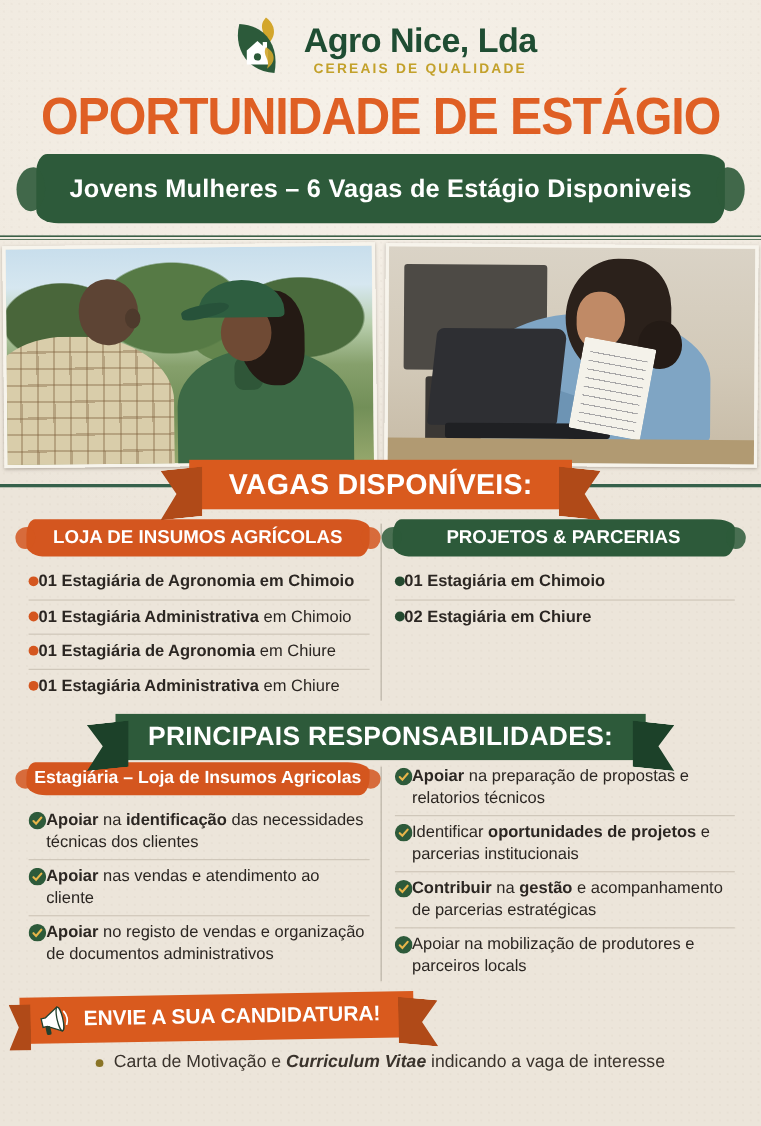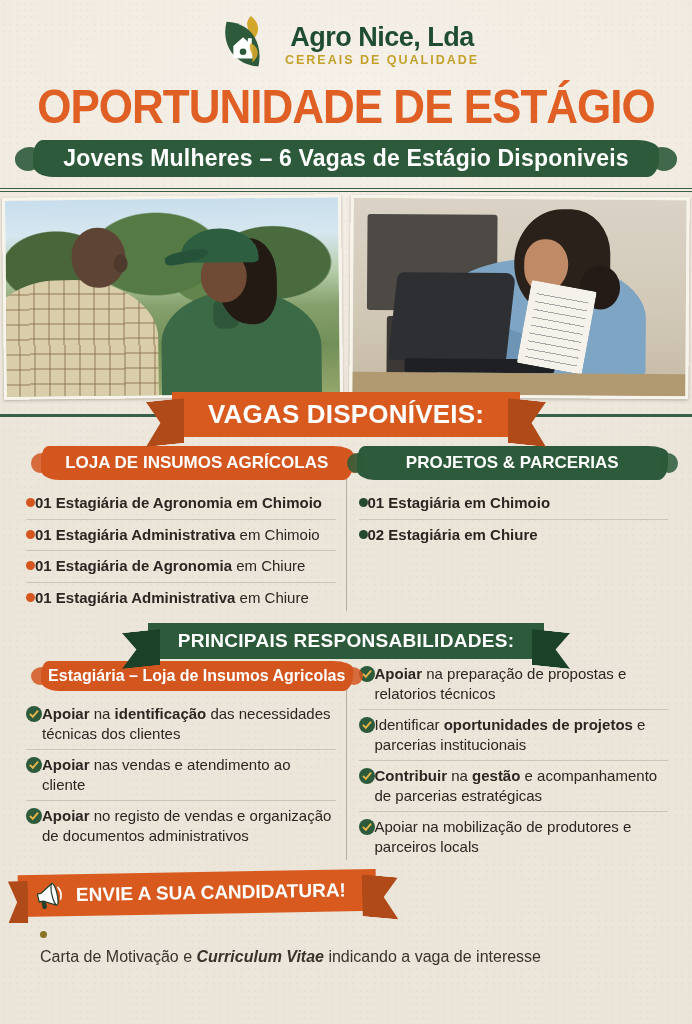--- a/index.html
+++ b/index.html
@@ -15,34 +15,34 @@
       radial-gradient(600px 400px at 50% 10%, #f6f1e9 0%, #f1ebe1 60%, #ece5da 100%);
     background-size:7px 7px, 100% 100%;
   }
   .seg-b{font-weight:700;}
   .seg-i{font-style:italic;}
 
   
   .brand-row{display:flex;justify-content:center;align-items:center;gap:10px;padding-top:12px;height:66px;}
   .logo-svg{width:62px;height:62px;flex:0 0 auto;}
   .brand-text{display:flex;flex-direction:column;align-items:center;}
-  .brand-name{font-size:27px;font-weight:700;color:#1f4d33;letter-spacing:-.5px;line-height:1.05;}
+  .brand-name{font-size:31px;font-weight:700;color:#1f4d33;letter-spacing:-.5px;line-height:1.05;}
   .brand-tagline{font-size:12.5px;font-weight:700;color:#c3a12b;letter-spacing:2px;margin-top:2px;}
 
   .title{
     margin:6px 0 4px;text-align:center;
     font-size:44px;font-weight:800;color:#df5f24;
     letter-spacing:-1px;line-height:1.05;
     transform:scaleY(1.08);
   }
 
   .subtitle-banner{
     position:relative;width:max-content;margin:10px auto 0;
     background:#2d5a3a;color:#fff;
-    padding:5px 30px;
+    padding:18px 30px;
     border-radius:10px 22px 12px 20px / 16px 10px 18px 12px;
   }
   .subtitle-banner::before,.subtitle-banner::after{
     content:'';position:absolute;top:18%;height:64%;width:26px;background:#2d5a3a;opacity:.9;
   }
   .subtitle-banner::before{left:-18px;border-radius:60% 40% 50% 50%/50%;}
   .subtitle-banner::after{right:-18px;border-radius:40% 60% 50% 50%/50%;}
   .subtitle-text{font-size:23px;font-weight:700;letter-spacing:.2px;}
 
   .rule-double{
@@ -103,36 +103,36 @@
   .full-rule{position:absolute;left:0;right:0;top:22px;height:2.5px;background:#35604a;z-index:0;}
   .ribbon{
     position:relative;width:max-content;margin:0 auto;z-index:2;
     color:#fff;font-weight:700;text-align:center;
   }
   .ribbon-orange{background:#d95a1e;padding:7px 36px;font-size:26px;letter-spacing:.2px;text-align:right;}
   .ribbon .flap{position:absolute;top:8px;width:38px;height:100%;z-index:-1;}
   .flap-l{left:-26px;clip-path:polygon(0 0,100% 0,100% 100%,0 100%,38% 50%);transform:skewY(-6deg);}
   .flap-r{right:-26px;clip-path:polygon(0 0,100% 0,62% 50%,100% 100%,0 100%);transform:skewY(6deg);}
   .ribbon-orange .flap{background:#b04a18;}
-  .ribbon-green{background:#2d5a3a;padding:7px 30px;font-size:19px;letter-spacing:.3px;}
+  .ribbon-green{background:#2d5a3a;padding:7px 30px;font-size:24px;letter-spacing:.3px;}
   .ribbon-green .flap{background:#1c4129;}
 
   
   .cols{display:flex;padding:6px 14px 0;gap:0;}
   .col{flex:1;padding:0 10px;}
   .vdiv{width:1px;background:#b6aea1;margin:6px 0 2px;}
   .brush{
     position:relative;width:calc(100% - 8px);margin:2px auto 8px;
     color:#fff;font-weight:700;text-align:center;padding:7px 4px;
     border-radius:8px 20px 10px 18px / 14px 8px 16px 10px;
   }
   .brush::before,.brush::after{content:'';position:absolute;top:20%;height:60%;width:18px;background:inherit;opacity:.85;}
   .brush::before{left:-10px;border-radius:60% 40% 50% 50%/50%;}
   .brush::after{right:-10px;border-radius:40% 60% 50% 50%/50%;}
-  .brush-orange{background:#d4561f;font-size:17px;margin-left:17px;}
+  .brush-orange{background:#d4561f;font-size:17px;}
   .brush-green{background:#2d5a3a;font-size:17px;}
   .brush-sm{font-size:16px;padding:6px 4px;}
 
   ul.flyer-list{list-style:none;margin:0;padding:0 0 0 2px;}
   ul.flyer-list li{
     display:flex;align-items:flex-start;gap:0;
     padding:5px 0 6px;border-bottom:1px solid #ccc4b6;
     font-size:15px;color:#2b2622;line-height:1.3;
   }
   ul.flyer-list li:last-child{border-bottom:none;}
@@ -149,21 +149,21 @@
     background:#d95a1e;color:#fff;font-weight:700;font-size:19px;
     padding:6px 30px 6px 14px;transform:rotate(-1deg);
   }
   .apply-ribbon .flapL{position:absolute;left:-10px;top:6px;width:20px;height:100%;background:#b04a18;z-index:-1;
     clip-path:polygon(0 0,100% 0,100% 100%,0 100%,45% 50%);}
   .apply-ribbon .flapR{position:absolute;right:-22px;top:7px;width:36px;height:100%;background:#b04a18;z-index:-1;
     clip-path:polygon(0 0,100% 0,60% 50%,100% 100%,0 100%);transform:skewY(6deg);}
   .mega{width:34px;height:30px;}
   .req-line{
     display:flex;align-items:flex-start;gap:9px;justify-content:center;
-    margin:10px 40px 0;font-size:16px;color:#3a332c;line-height:1.3;flex-direction:column;
+    margin:10px 40px 0;font-size:16px;color:#3a332c;line-height:1.3;
   }
   .req-dot{flex:0 0 auto;width:7px;height:7px;border-radius:50%;background:#8a7426;margin-top:7px;}
 </style>
 </head>
 <body>
 
 <div class="page">
 
   <header class="brand-row">
     <svg class="logo-svg" viewBox="0 0 60 64" aria-hidden="true">

